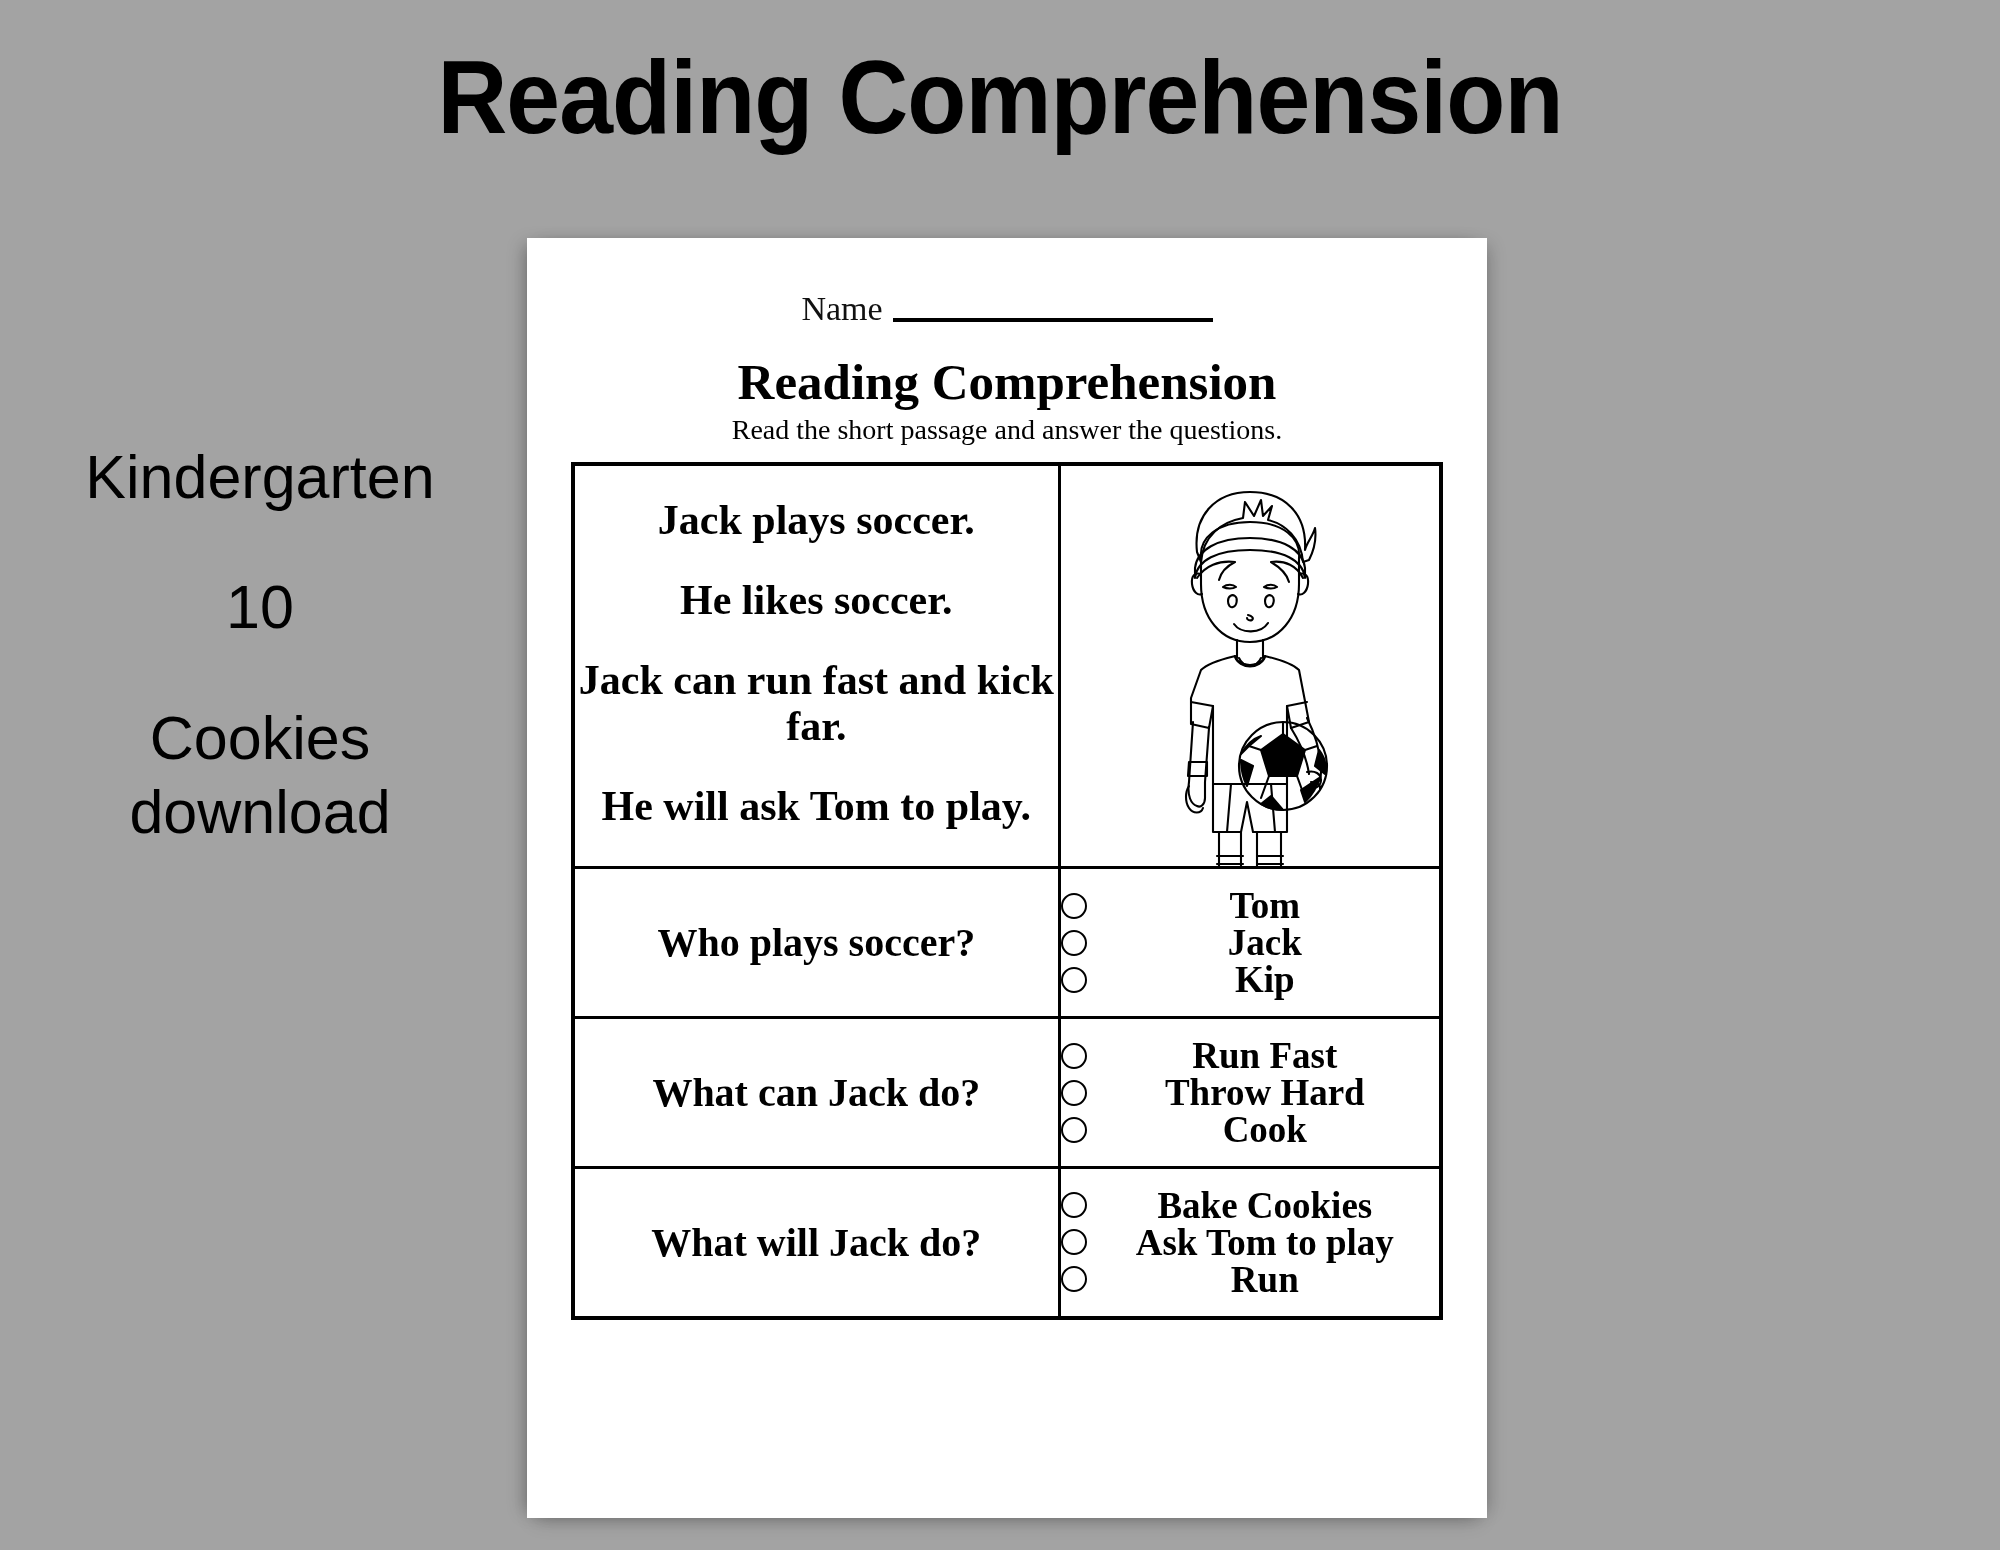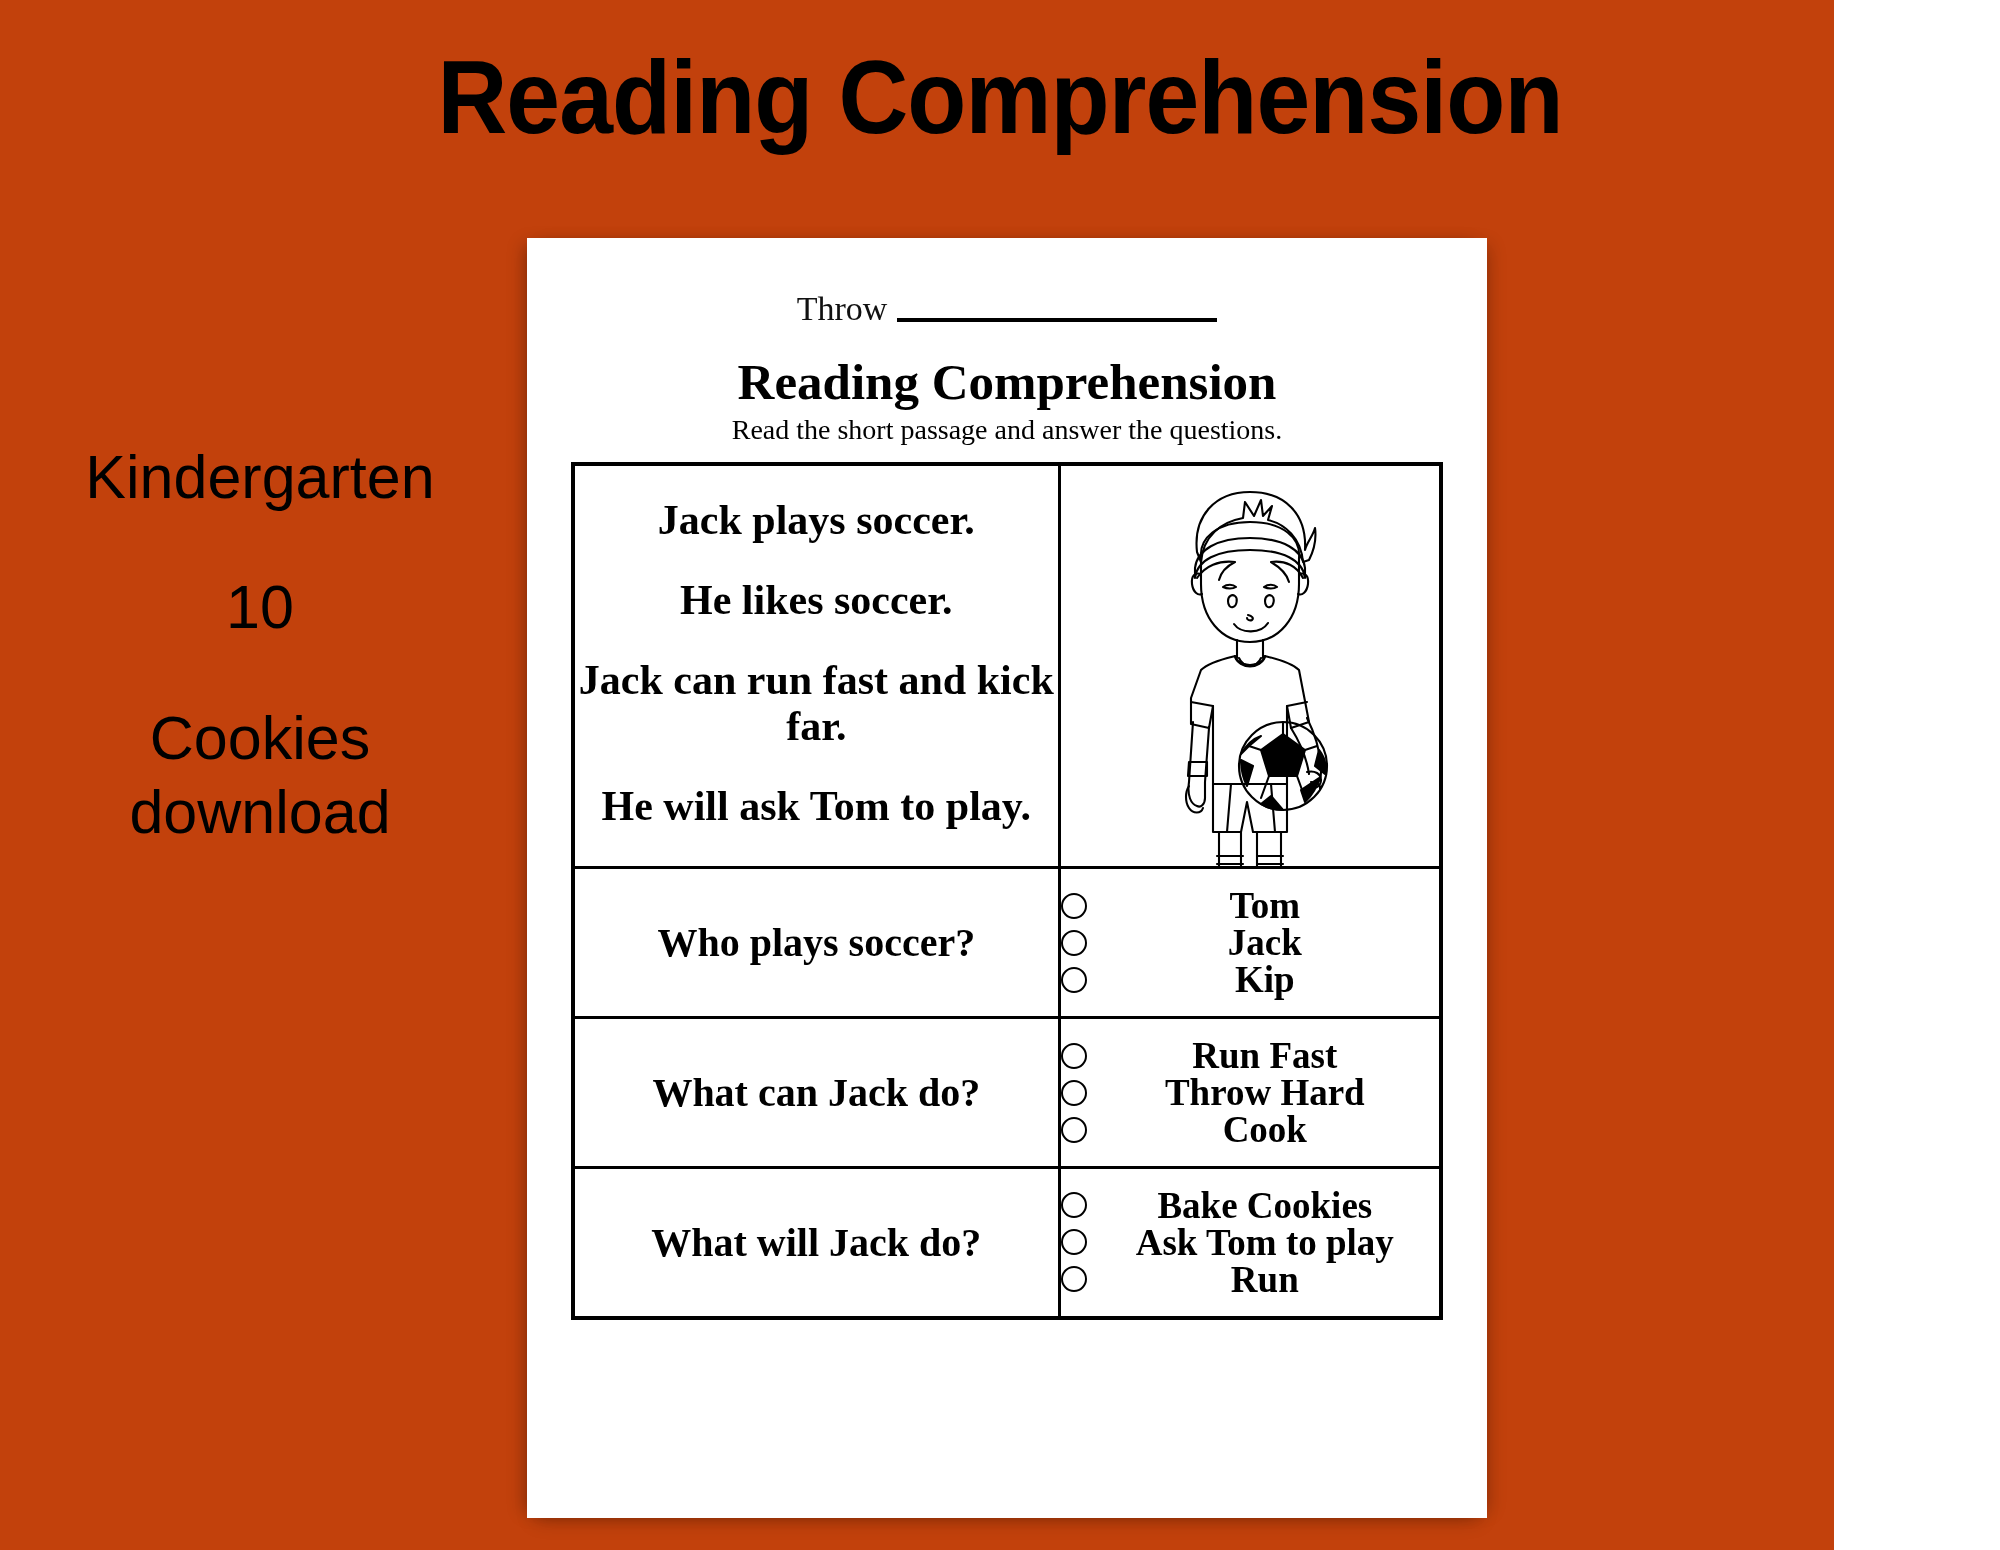--- a/index.html
+++ b/index.html
@@ -6,23 +6,23 @@
   html, body {
     width: 2000px;
     height: 1550px;
     background: #ffffff;
     font-family: "Liberation Sans", sans-serif;
     overflow: hidden;
   }
 
   .page {
     position: relative;
-    width: 1834px;
+    width: 2000px;
     height: 1550px;
-    background: #c2410c;
+    background: #a3a3a3;
   }
 
   
   .banner-title {
     position: absolute;
     top: 38px;
     left: 0;
     width: 2000px;
     text-align: center;
     font-family: "Liberation Sans", sans-serif;
@@ -204,21 +204,21 @@
     <div class="promo-block">
       <span class="promo-line">Cookies</span>
       <span class="promo-line">download</span>
     </div>
   </div>
 
   <div class="sheet">
     <div class="sheet-inner">
 
       <div class="name-row">
-        <span class="name-label">Throw</span>
+        <span class="name-label">Name</span>
         <span class="name-rule"></span>
       </div>
 
       <div class="ws-title">Reading Comprehension</div>
       <div class="ws-sub">Read the short passage and answer the questions.</div>
 
       <table class="ws-table">
         <tbody>
 
           <tr>

